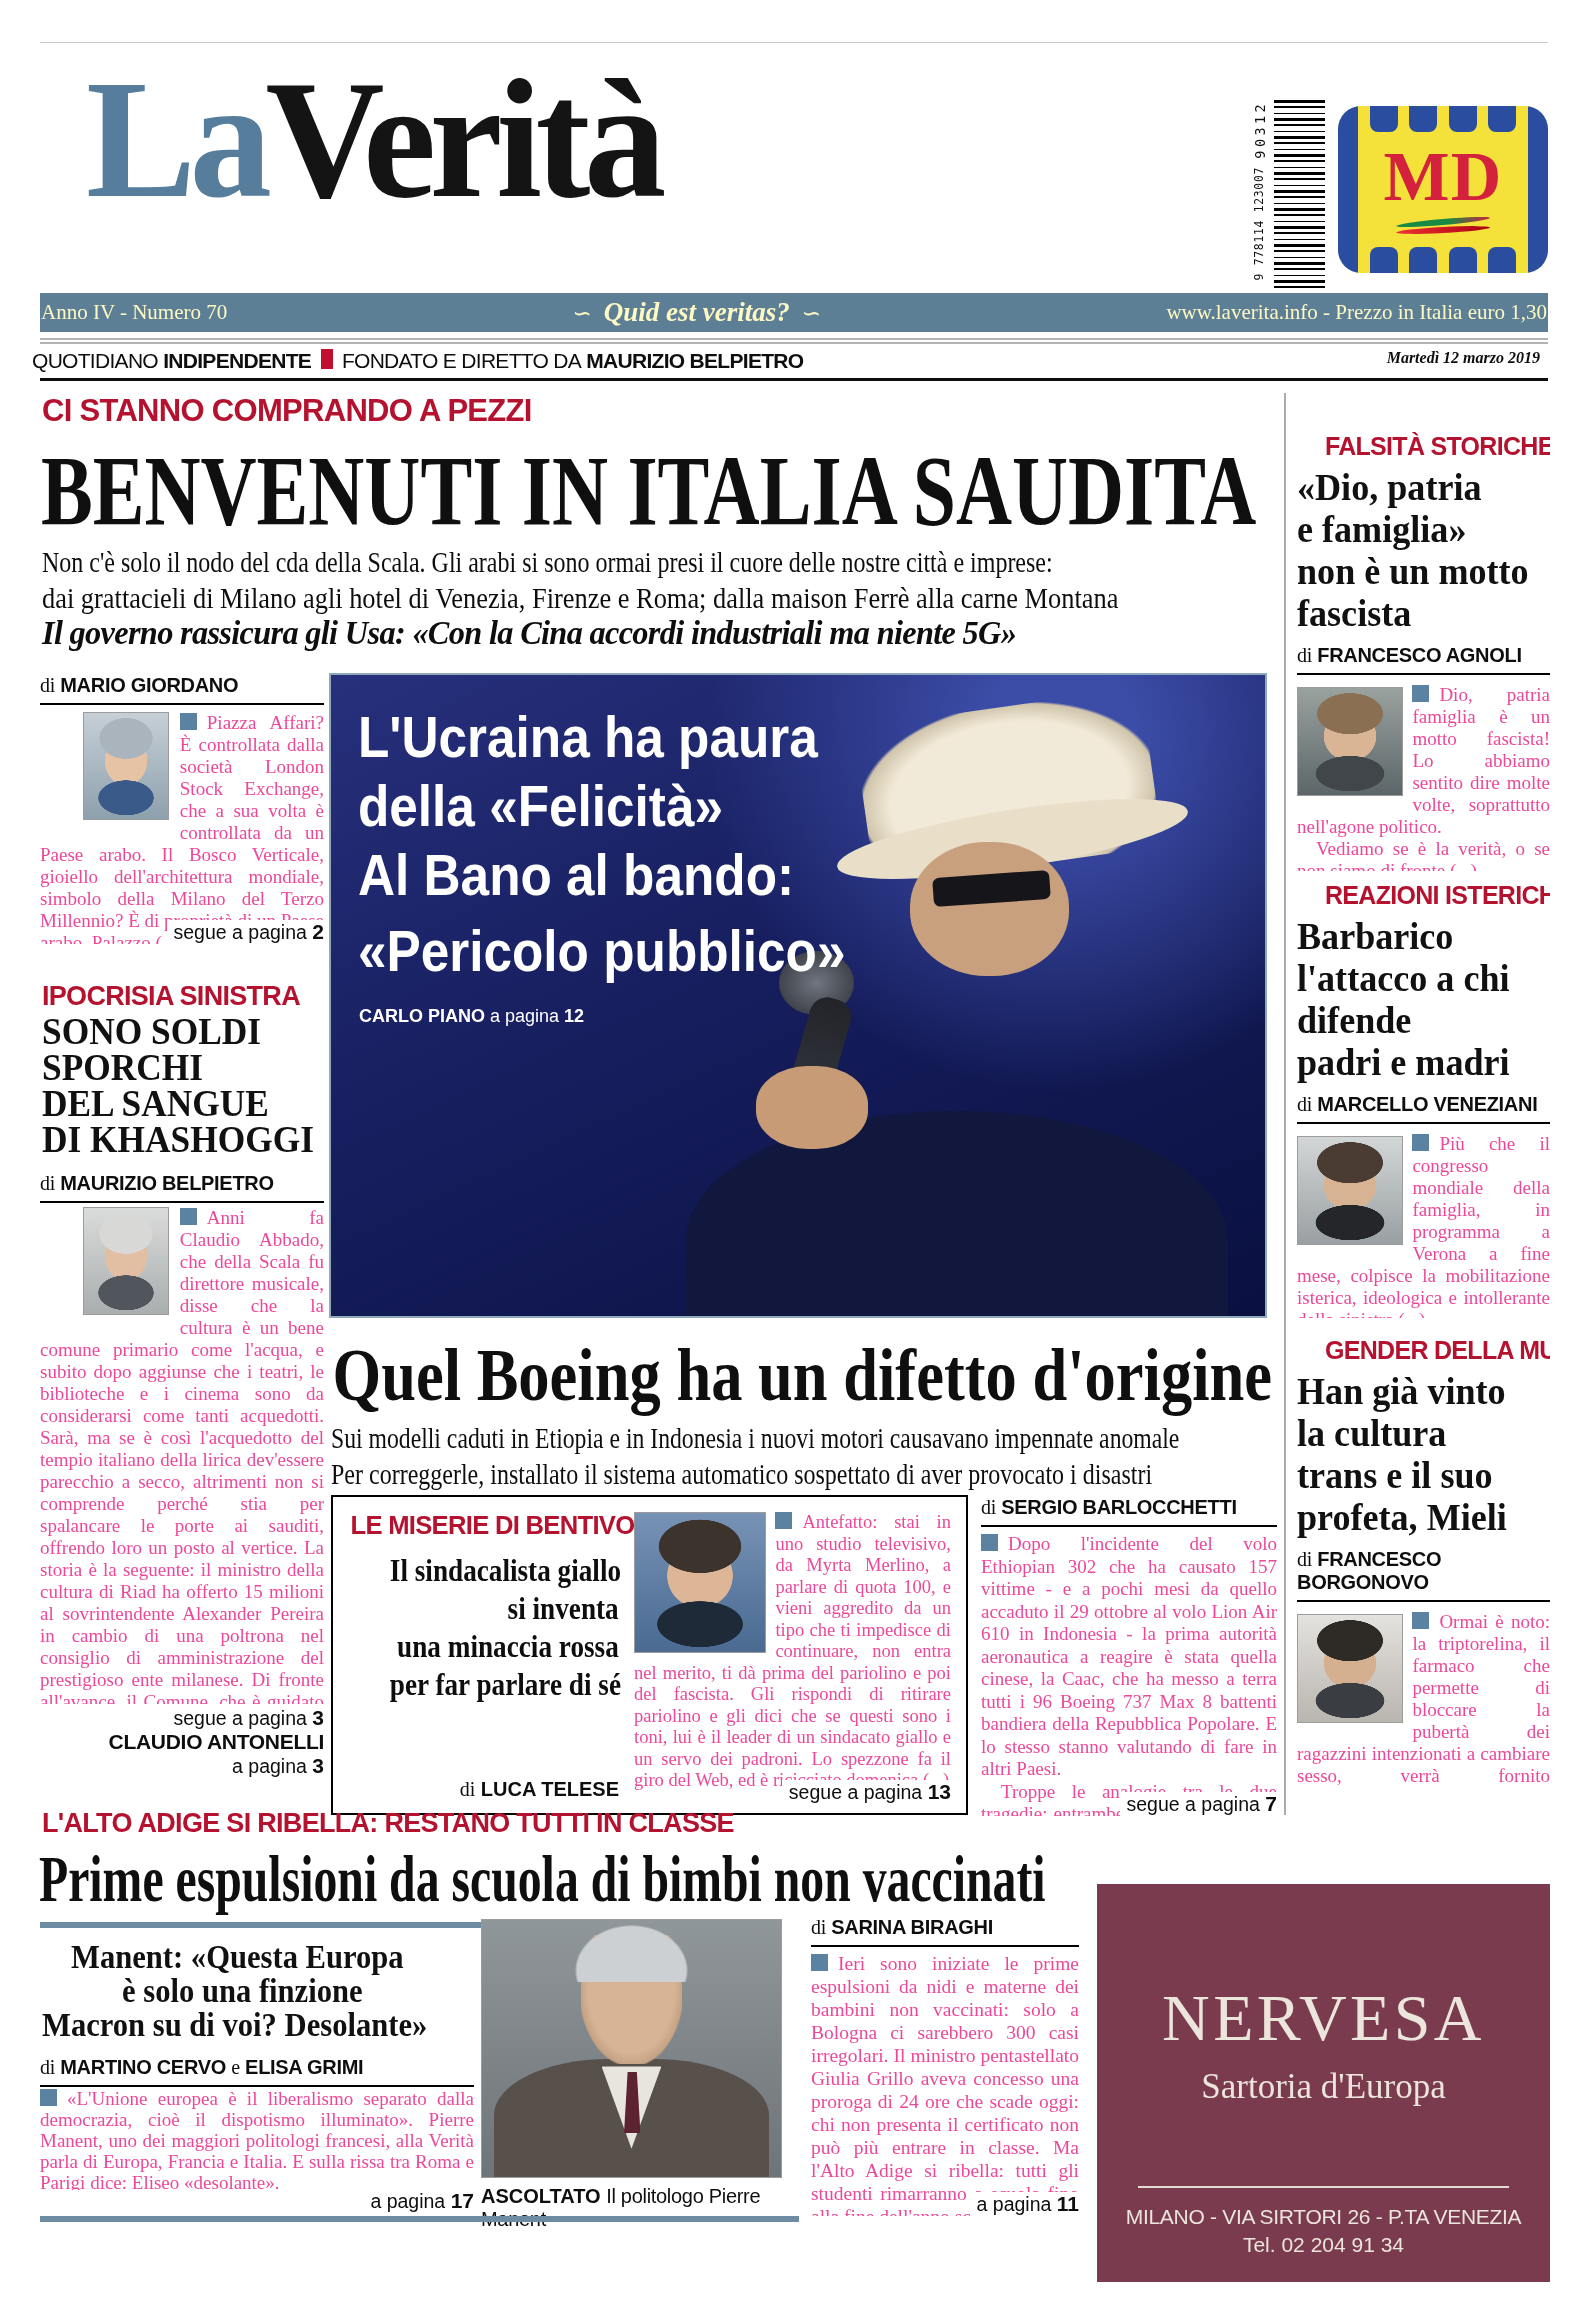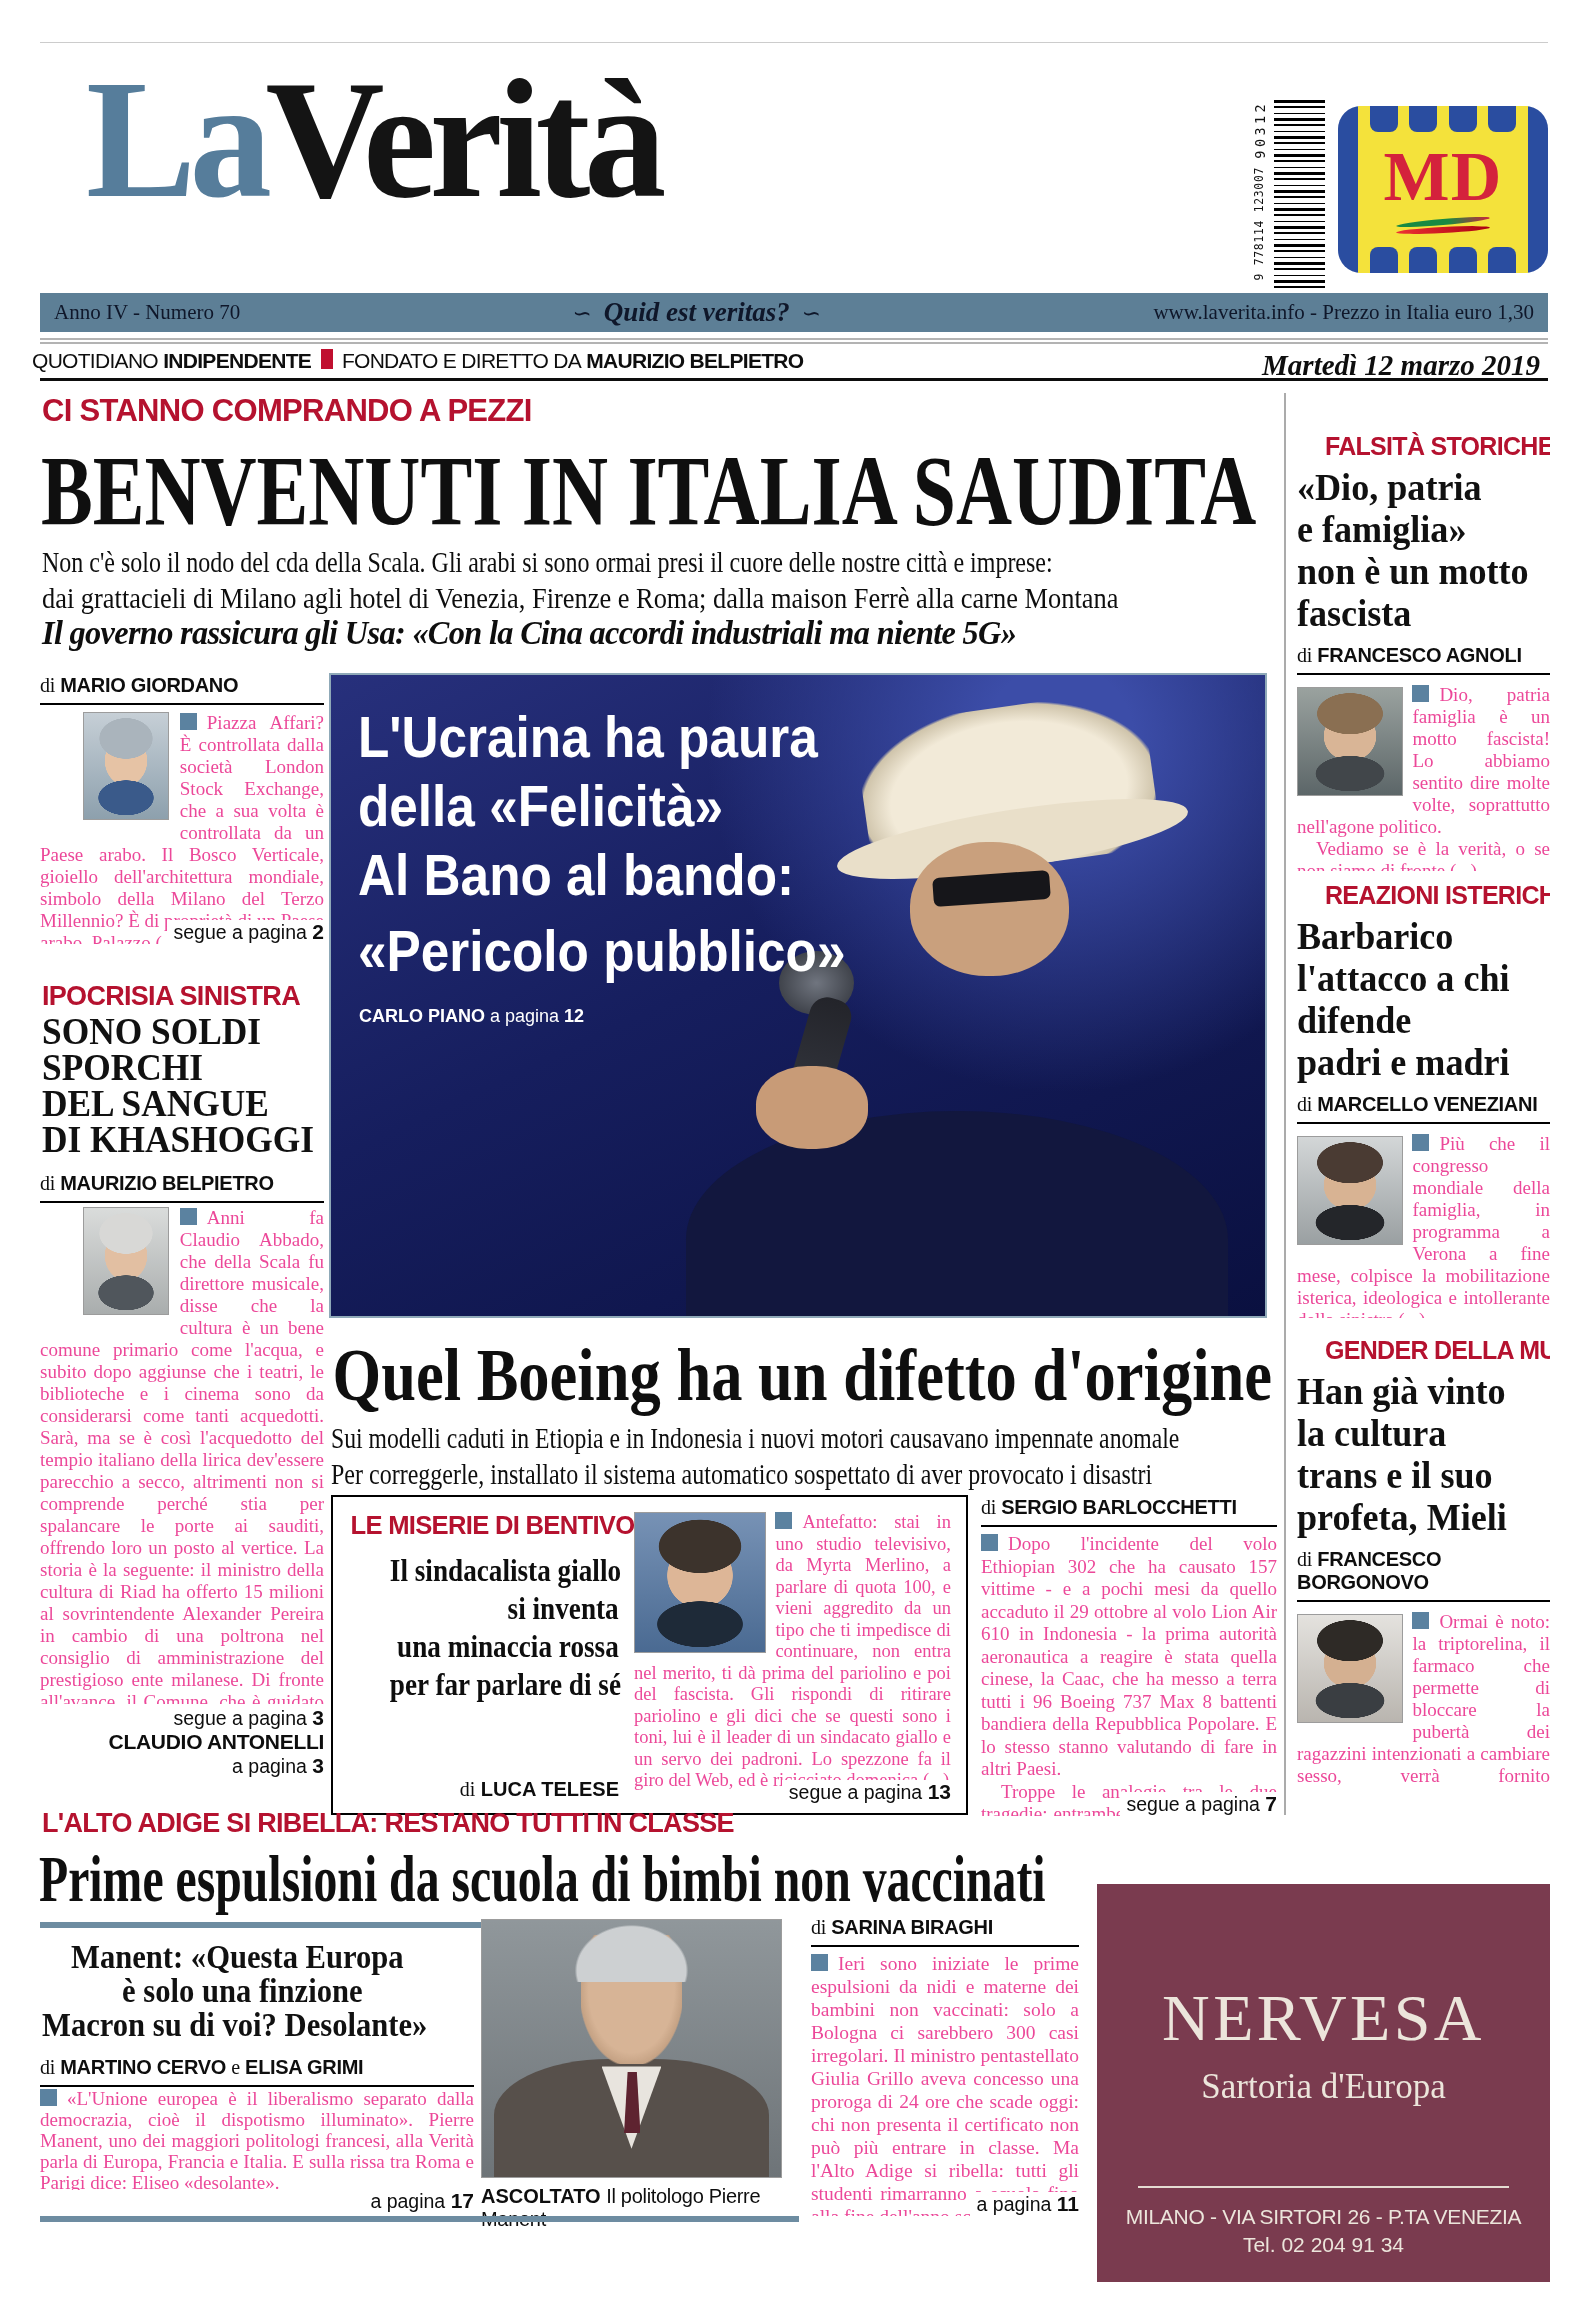--- a/index.html
+++ b/index.html
@@ -40,26 +40,26 @@
   #mdlogo { position:absolute; left:1338px; top:106px; width:210px; height:167px; background:#2a4da0; border-radius:23px; }
   #mdlogo .yellow { position:absolute; left:20px; right:20px; top:0; bottom:0; background:#f4e23b; }
   #mdlogo .tabs { position:absolute; left:20px; right:20px; height:25.6px; display:flex; justify-content:space-evenly; }
   #mdlogo .tabs i { width:28px; height:25.6px; background:#2a4da0; }
   #mdlogo .tabs.top { top:0; } #mdlogo .tabs.top i { border-radius:0 0 8px 8px; }
   #mdlogo .tabs.bot { bottom:0; } #mdlogo .tabs.bot i { border-radius:8px 8px 0 0; }
   #mdlogo .mdtxt { position:absolute; left:0; right:0; top:31px; text-align:center; font-family:"Liberation Serif", serif; font-weight:900; font-size:70px; color:#d4223c; letter-spacing:1.3px; }
   #mdlogo .sw { position:absolute; left:58px; width:94px; height:6px; border-radius:50%; }
   #mdlogo .sw.g { top:113px; background:linear-gradient(90deg,#188a42 0 55%,#c8273c); transform:rotate(-5deg); }
   #mdlogo .sw.r { top:121px; background:linear-gradient(90deg,#e33,#a01); transform:rotate(-3deg); }
-  #band { position:absolute; left:40px; top:293px; width:1508px; height:39px; background:#5d7f96; color:#0f172a; display:flex; align-items:center; padding:0 14px; font-size:21px; }
+  #band { position:absolute; left:40px; top:293px; width:1508px; height:39px; background:#5d7f96; color:#fef9c3; display:flex; align-items:center; padding:0 1px; font-size:21px; }
   #band .motto { flex:1; text-align:center; font-size:27px; font-weight:bold; font-style:italic; }
   #band .fl { font-style:normal; font-weight:normal; font-size:23px; padding:0 12px; }
   #strap { position:absolute; left:32px; top:349px; width:1508px; display:flex; font-family:"Liberation Sans", sans-serif; font-size:21px; letter-spacing:-0.7px; }
   #strap .rsq { width:12px; height:20px; background:#c00f2f; margin:0 9.4px; }
-  #strap .date { margin-left:auto; font-family:"Liberation Serif", serif; font-weight:bold; font-style:italic; font-size:29px; letter-spacing:0; }
+  #strap .date { margin-left:auto; font-family:"Liberation Serif", serif; font-weight:bold; font-style:italic; font-size:16px; letter-spacing:0; }
   
   #albano { position:absolute; left:331px; top:675px; width:934px; height:641px; outline:2px solid #8fa9b8;
      background: radial-gradient(circle at 78% 10%, #3c4da8 0 8%, rgba(60,77,168,0) 38%), linear-gradient(155deg, #27307c 0%, #161e5e 45%, #0a1040 100%); overflow:hidden; }
   #albano .suit { position:absolute; left:38%; top:68%; width:58%; height:40%; background:#12173e; border-radius:50% 50% 0 0; }
   #albano .hat { position:absolute; left:57%; top:5%; width:31%; height:25%; background:radial-gradient(ellipse at 50% 55%, #f2ead8 0 58%, #cfc4ab 72%, rgba(0,0,0,0) 74%); transform:rotate(-8deg); }
   #albano .brim { position:absolute; left:54%; top:21%; width:38%; height:9%; background:#e9dfc9; border-radius:50%; transform:rotate(-9deg); }
   #albano .face { position:absolute; left:62%; top:26%; width:17%; height:21%; background:#c9a07d; border-radius:48%; }
   #albano .shade { position:absolute; left:64.5%; top:31%; width:12.5%; height:4.5%; background:#16161a; border-radius:6.7px; transform:rotate(-4deg); }
   #albano .michead { position:absolute; left:48%; top:43%; width:8%; height:10%; background:radial-gradient(#70757f,#2c2f36); border-radius:50%; }
   #albano .mic { position:absolute; left:49.5%; top:50%; width:4.5%; height:24%; background:linear-gradient(#23242a,#3a3d46); border-radius:17.5px; transform:rotate(16deg); }

